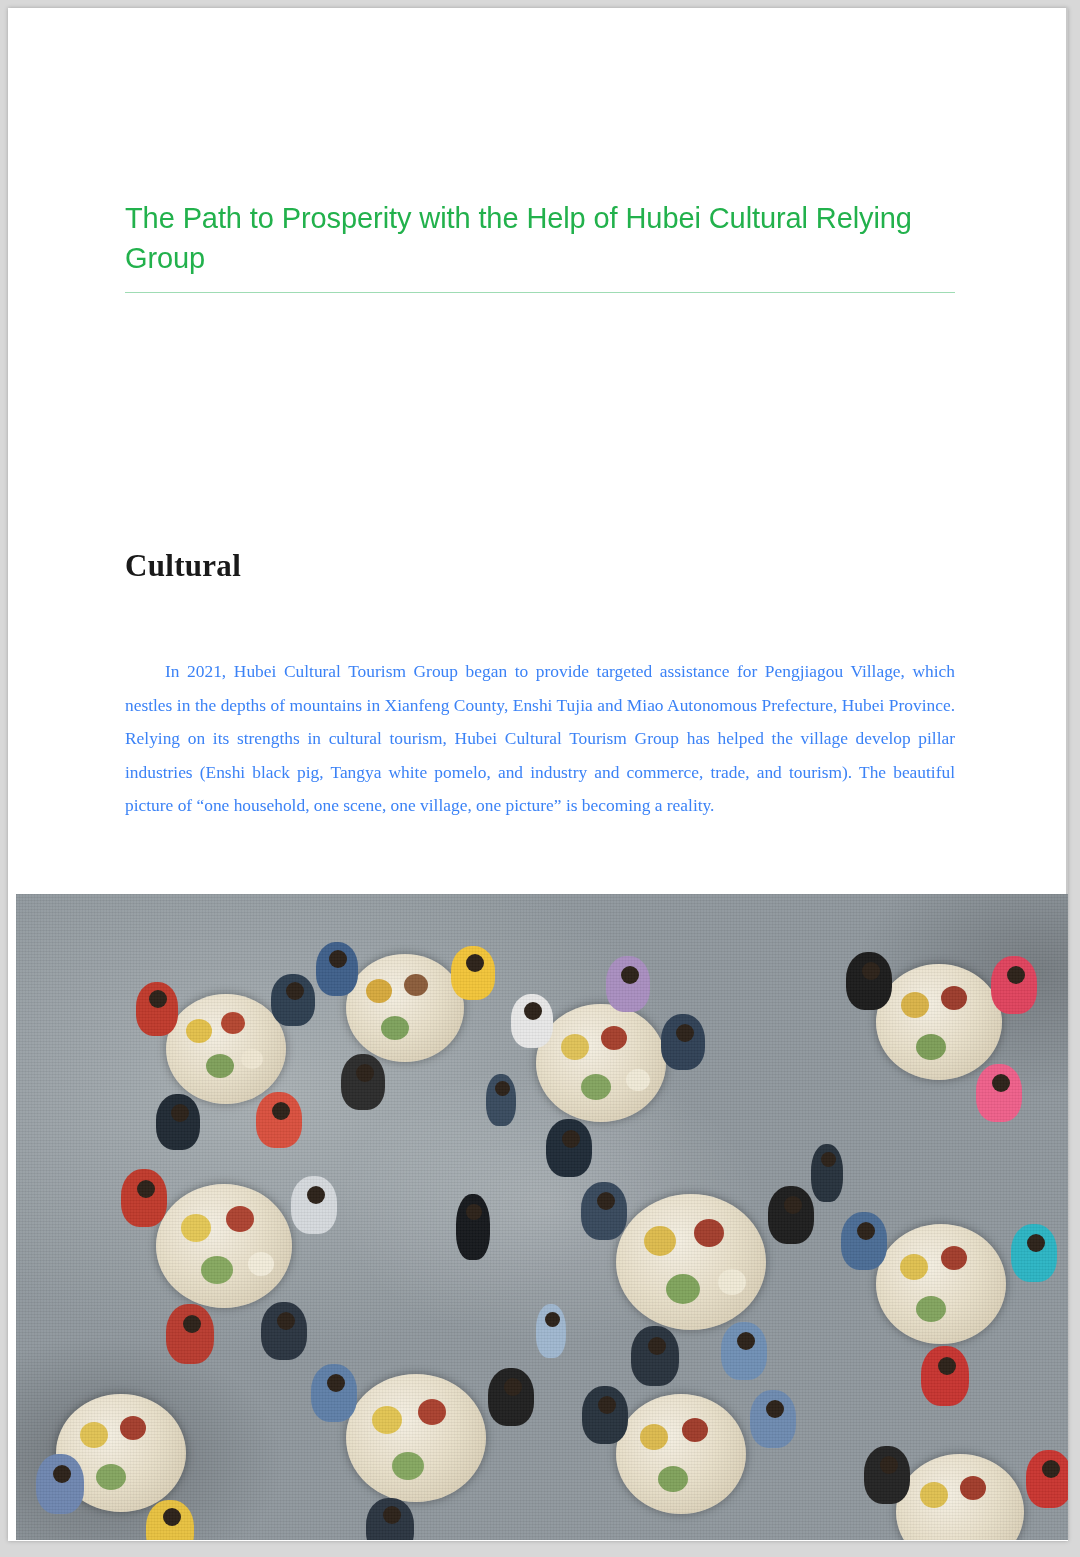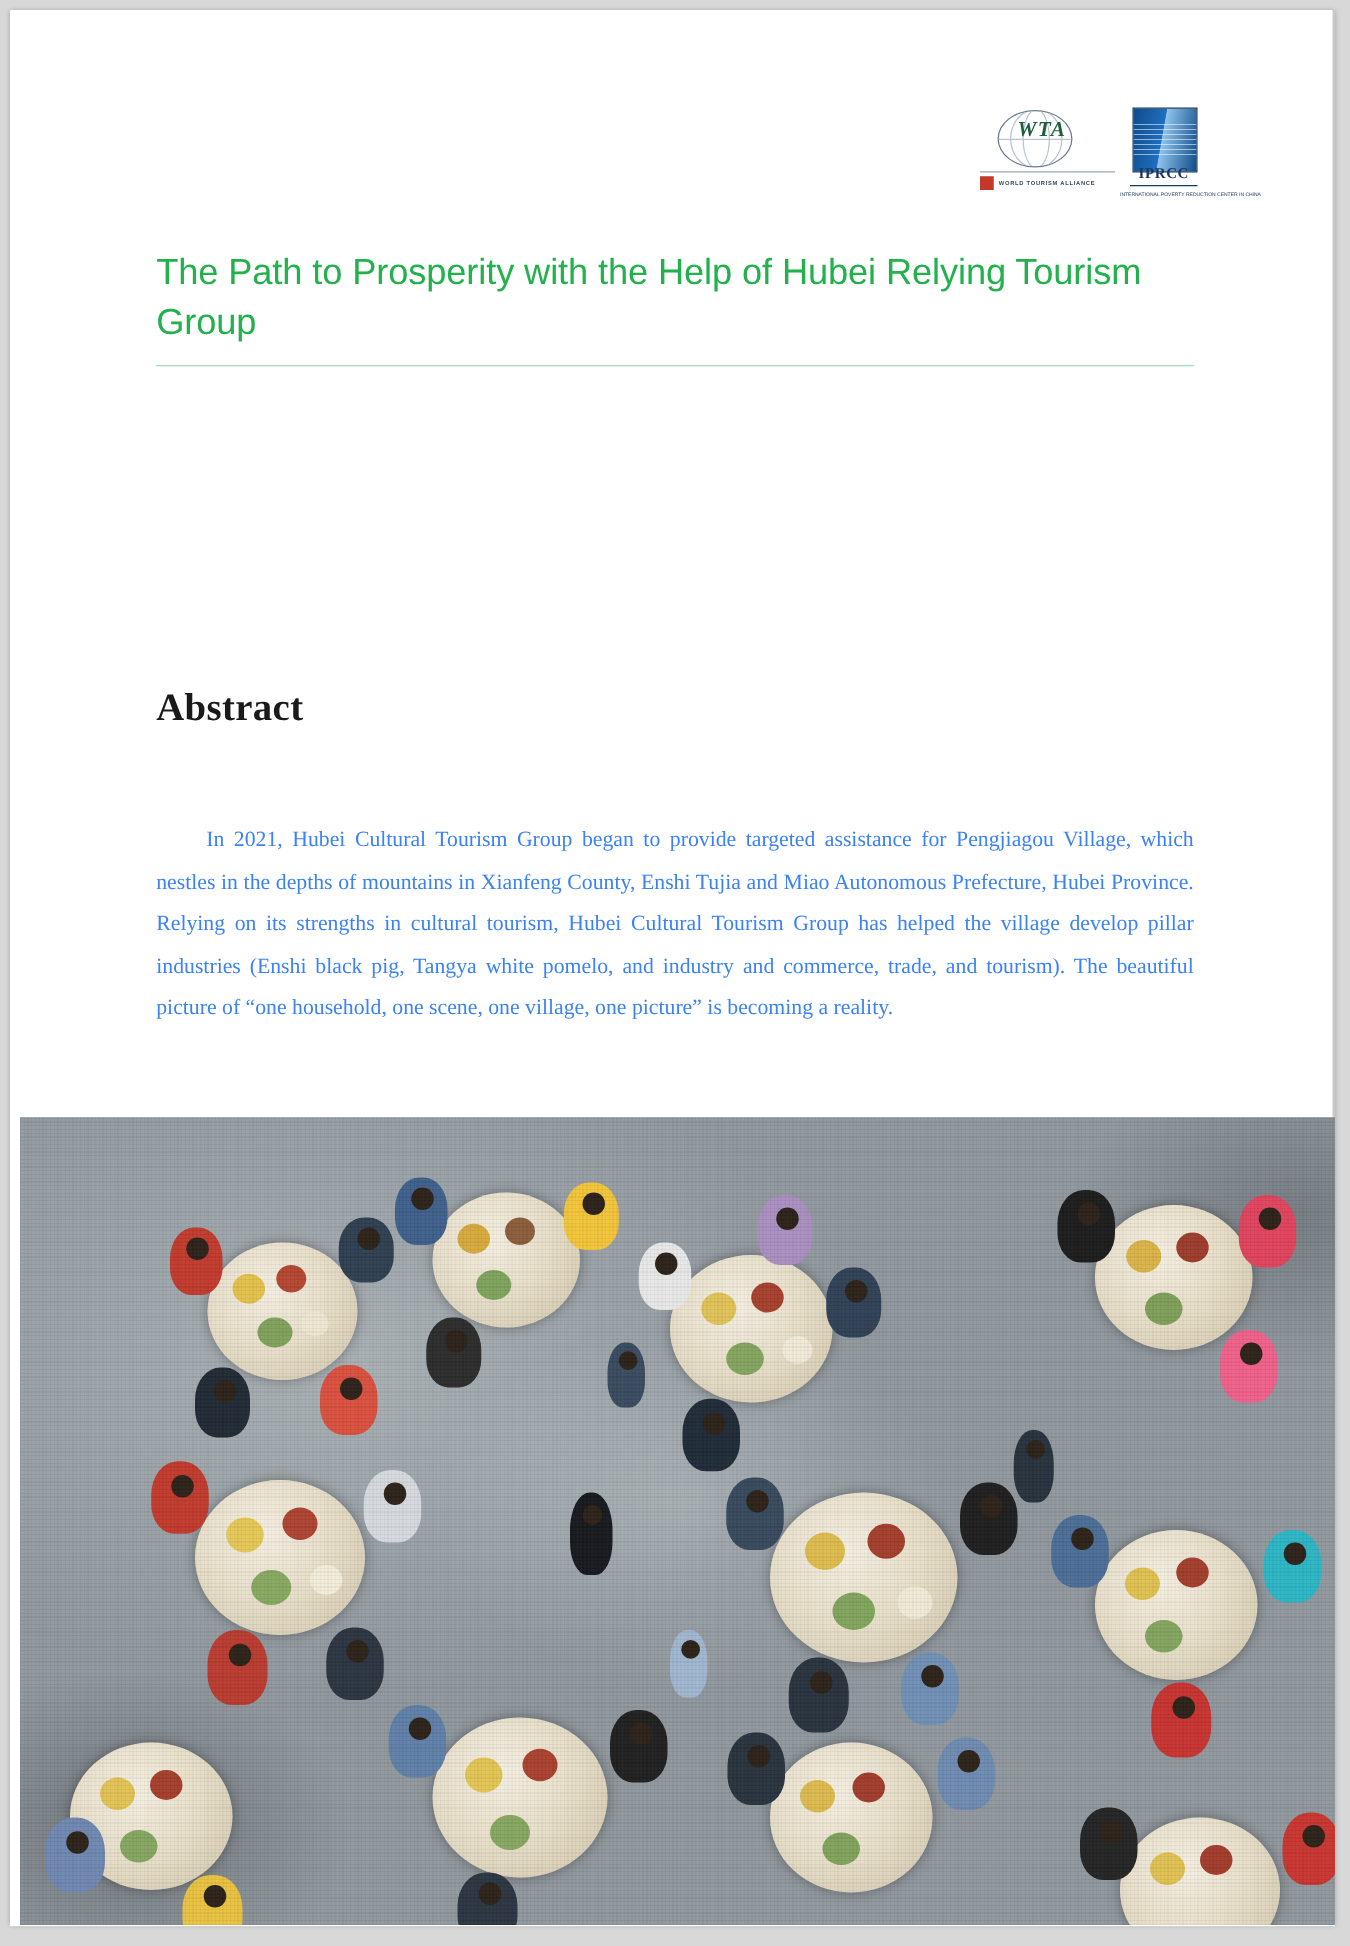--- a/index.html
+++ b/index.html
@@ -276,49 +276,27 @@
     background: #c9c9c9;
   }
 </style>
 </head>
 <body>
 
 <div class="page">
 
   <div class="page-edge-right"></div>
 
-  <div class="logo-row">
-
-    <div class="wta-logo">
-      <div class="wta-globe">
-        <div class="wta-grid"></div>
-      </div>
-      <div class="wta-text">WTA</div>
-      <div class="wta-rule"></div>
-      <div class="wta-bar">
-        <div class="wta-sq"></div>
-        <div class="wta-cap">WORLD TOURISM ALLIANCE</div>
-      </div>
-    </div>
-
-    <div class="iprcc-logo">
-      <div class="iprcc-box"></div>
-      <div class="iprcc-name">IPRCC</div>
-      <div class="iprcc-rule"></div>
-      <div class="iprcc-cap">INTERNATIONAL POVERTY REDUCTION CENTER IN CHINA</div>
-    </div>
-
-  </div>
 
   <div class="title-block">
-    <h2 class="doc-subtitle">The Path to Prosperity with the Help of Hubei Relying Tourism Group</h2>
+    <h2 class="doc-subtitle">The Path to Prosperity with the Help of Hubei Cultural Relying Group</h2>
     <div class="title-rule"></div>
   </div>
 
-  <div class="abstract-head">Abstract</div>
+  <div class="abstract-head">Cultural</div>
   <p class="abstract-body">In 2021, Hubei Cultural Tourism Group began to provide targeted assistance for Pengjiagou Village, which nestles in the depths of mountains in Xianfeng County, Enshi Tujia and Miao Autonomous Prefecture, Hubei Province. Relying on its strengths in cultural tourism, Hubei Cultural Tourism Group has helped the village develop pillar industries (Enshi black pig, Tangya white pomelo, and industry and commerce, trade, and tourism). The beautiful picture of “one household, one scene, one village, one picture” is becoming a reality.</p>
 
   <div class="photo">
     <div class="photo-base"></div>
     <div class="photo-shade"></div>
 
     <div class="table-top" style="left:150px; top:100px; width:120px; height:110px;"></div>
     <div class="dish" style="left:170px; top:125px; width:26px; height:24px; background:#e3c04a;"></div>
     <div class="dish" style="left:205px; top:118px; width:24px; height:22px; background:#b4452f;"></div>
     <div class="dish" style="left:190px; top:160px; width:28px; height:24px; background:#7fa05a;"></div>

